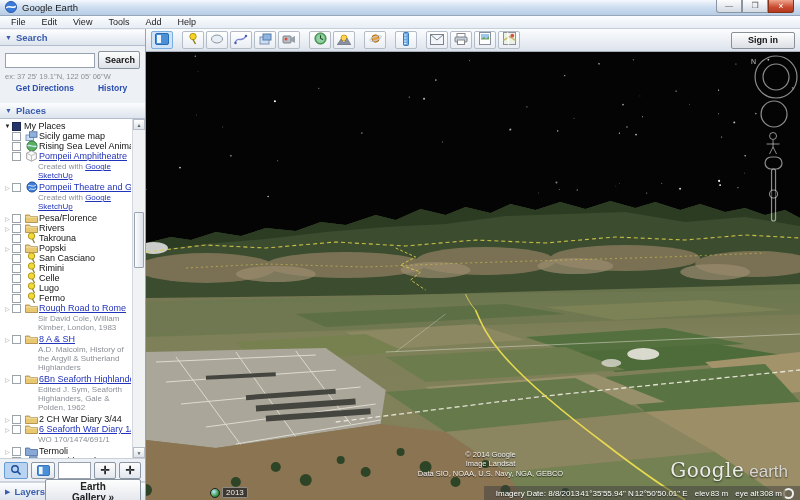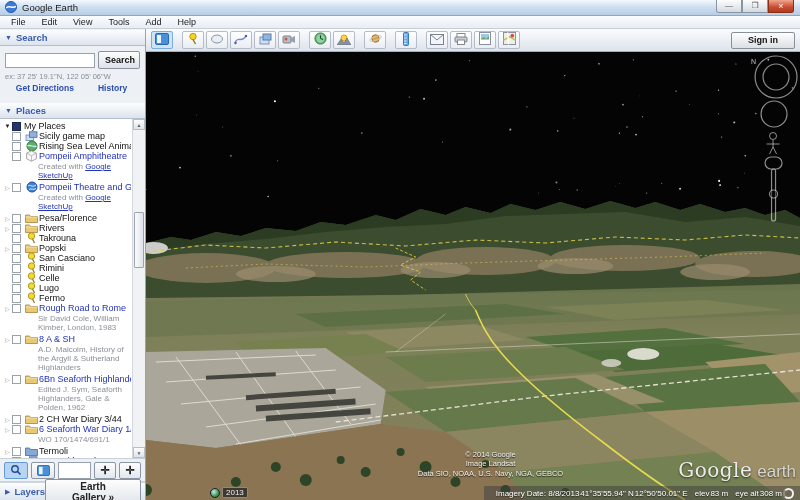--- a/index.html
+++ b/index.html
@@ -30,21 +30,21 @@
   .slink{font-size:8.5px;font-weight:bold;color:#2a4fb0}
   
   .tree{flex:1;background:#fff;overflow:hidden;position:relative;padding:2px 14px 0 3px;border-bottom:1px solid #c8d0d8;min-height:0}
   .trow{height:10px;display:flex;align-items:center;white-space:nowrap}
   .exp{width:9px;font-size:6px;color:#999;text-align:center;flex:none}
   .exp.expanded{color:#222}
   .cb{width:7px;height:7px;border:1px solid #9aa2aa;background:#fff;flex:none;margin-right:3px}
   .cb.partial{background:#26356a;border-color:#1c2850}
   .ticon{width:15px;flex:none;display:flex;justify-content:center;align-items:center}
   .tlabel{font-size:9px;color:#111;overflow:hidden}
-  .tlabel.link{color:#2233bb;}
+  .tlabel.link{color:#2233bb;text-decoration:underline}
   .tnote{font-size:8px;color:#8a8f96;padding-left:35px;line-height:9px;margin:1px 0 2px;white-space:normal}
   .tnote .tlink{color:#2233bb;text-decoration:underline}
   .vscroll{position:absolute;top:0;right:0;bottom:0;width:12px;background:#f1f2f4;border-left:1px solid #d4d8de;display:flex;flex-direction:column;align-items:center}
   .sbtn{width:12px;height:11px;flex:none;background:linear-gradient(#fefefe,#dfe3e9);border:1px solid #b8bec8;font-size:5px;color:#566;display:flex;align-items:center;justify-content:center;box-sizing:border-box}
   .sthumb{width:10px;height:56px;margin-top:82px;flex:none;background:linear-gradient(90deg,#fdfdfd,#dde2ea);border:1px solid #9aa4b2;border-radius:1px;box-sizing:border-box}
   .sspace{flex:1}
   .places-controls{height:22px;flex:none;display:flex;align-items:center;gap:3px;padding:0 4px;background:#edf0f5;border-bottom:1px solid #cdd3dc}
   .pc-btn{width:24px;height:17px;border:1px solid #8a96a4;border-radius:2px;background:linear-gradient(#fdfdfd,#e2e7ee);display:flex;align-items:center;justify-content:center;padding:0}
   .pc-btn.active{background:#b9d4f0;border-color:#659bd4}
   .pc-input{flex:1;height:13px;border:1px solid #98a2ae;font-size:9px;min-width:0}
@@ -61,21 +61,21 @@
   .signin-btn{margin-left:auto;width:64px;height:17px;font-size:9px;font-weight:bold;color:#111;background:linear-gradient(#fefefe,#dcdfe4);border:1px solid #8a9098;border-radius:2px}
   .viewport{flex:1;position:relative;overflow:hidden;background:#000;min-height:0}
   svg.terrain{position:absolute;left:0;top:0;width:100%;height:100%;display:block}
   .copyright{position:absolute;left:252px;bottom:22px;width:185px;text-align:center;color:rgba(255,255,255,.9);font-size:7.5px;line-height:9.5px;text-shadow:0 1px 1px rgba(0,0,0,.8);pointer-events:none}
   .mstatus{position:absolute;right:0;bottom:0;height:14px;background:rgba(62,62,62,.5);display:flex;align-items:center;gap:1px;padding:0 6px 0 12px;color:#fff;font-size:8px;text-shadow:0 1px 1px rgba(0,0,0,.6)}
   .gapR{margin-left:6px}
   .loader{width:7px;height:7px;border-radius:50%;border:2px solid #f1f1f1;border-left-color:rgba(255,255,255,.25);flex:none}
   .timebadge{position:absolute;left:64px;bottom:2px;display:flex;align-items:center;gap:2px}
   .clockicon{width:10px;height:10px;border-radius:50%;background:radial-gradient(circle at 35% 35%,#bfe8ff,#3a9a4a 60%,#1a5a2a);border:1px solid #222;box-sizing:border-box}
   .timelabel{background:rgba(44,44,40,.82);border:1px solid #8a8a82;color:#eee;font-size:8px;padding:0 3px;border-radius:1px}
-  .watermark{position:absolute;right:4px;bottom:18px;display:flex;align-items:baseline;gap:5px;opacity:.93;pointer-events:none}
+  .watermark{position:absolute;right:12px;bottom:18px;display:flex;align-items:baseline;gap:5px;opacity:.93;pointer-events:none}
   .wm-google{font-family:"DejaVu Serif",serif;font-size:20px;color:#f4f4f4;text-shadow:0 1px 2px rgba(0,0,0,.7);letter-spacing:.5px}
   .wm-earth{font-size:17px;color:#dcdcdc;text-shadow:0 1px 2px rgba(0,0,0,.7)}
 </style>
 </head>
 <body>
 
 <div class="window">
 
   <div class="titlebar">
     <span><svg width="12" height="12" viewBox="0 0 12 12">

